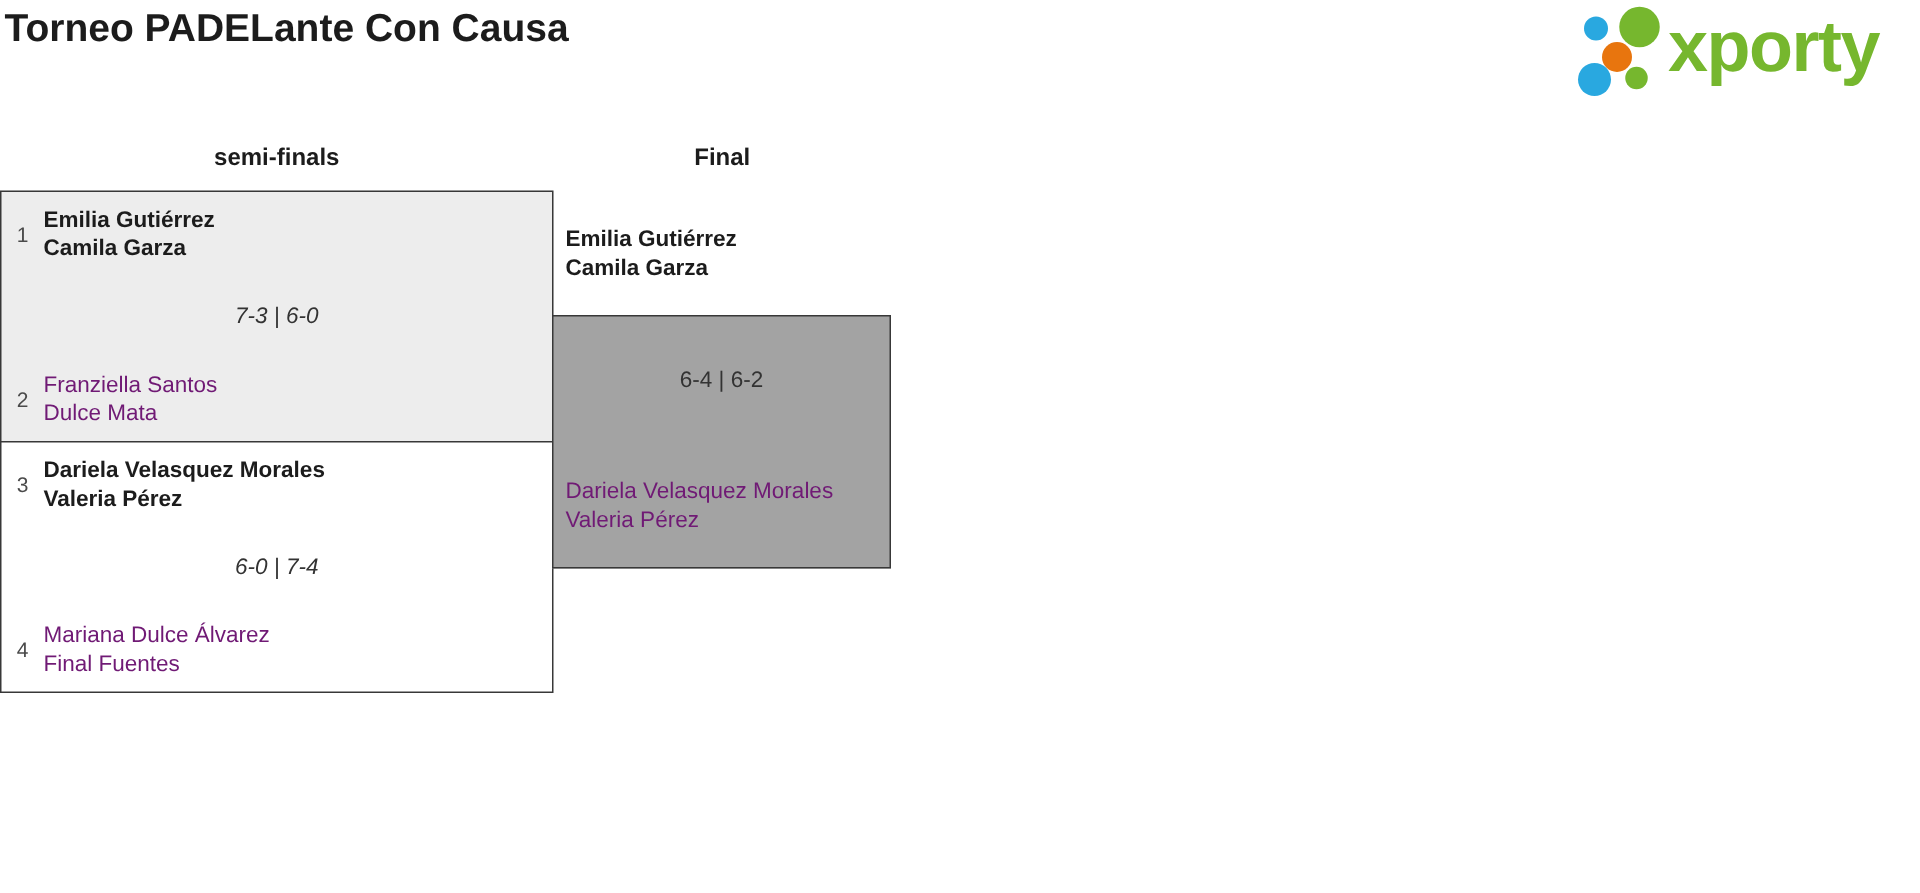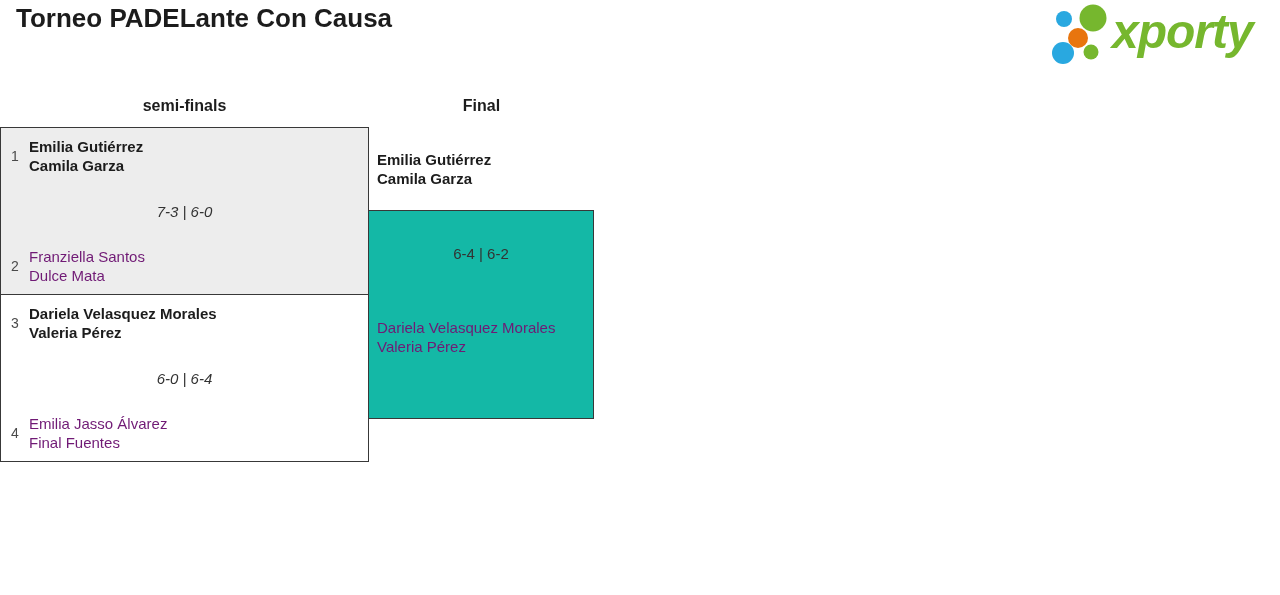--- a/index.html
+++ b/index.html
@@ -2,38 +2,38 @@
 <html><head>
 <meta charset="utf-8">
 <style>
   * { margin:0; padding:0; box-sizing:border-box; }
   html,body { background:#ffffff; }
   .page {
     position:relative; width:1280px; height:595px; overflow:hidden;
     background:#ffffff; font-family:"Liberation Sans", sans-serif; color:#1c1c1c;
   }
   
-  .title-block { position:absolute; left:16px; top:2px; }
+  .title-block { position:absolute; left:3px; top:2px; }
   .title-line { font-size:26px; font-weight:700; line-height:33px; color:#1c1c1c; letter-spacing:0; }
-  .logo { position:absolute; left:1048px; top:4px; width:230px; height:64px;font-style:italic; }
+  .logo { position:absolute; left:1048px; top:4px; width:230px; height:64px; }
   .logo-dots { position:absolute; left:0; top:0; }
   .logo-word {
     position:absolute; left:64px; top:-4px; font-size:48px; font-weight:700;
     letter-spacing:-1px; line-height:64px; color:#76b72e;
   }
   
   .round-label { position:absolute; top:97px; height:20px; font-size:16px; font-weight:700;
     text-align:center; color:#1c1c1c; }
   .round-label.semis { left:0; width:369px; }
   .round-label.final { left:369px; width:225px; }
   
   .match { position:absolute; border:1px solid #383838; }
   .match.sf1 { left:0; top:127px; width:369px; height:168px; background:#ededed; }
   .match.sf2 { left:0; top:294px; width:369px; height:168px; background:#ffffff; }
-  .match.final-box { left:368px; top:210px; width:226px; height:209px; background:#14b8a6; }
+  .match.final-box { left:368px; top:210px; width:226px; height:169px; background:#a3a3a3; }
   .team-row { position:absolute; left:0; right:0; display:flex; align-items:center; padding-left:6px; }
   .team-row.top { top:9px; }
   .team-row.bottom { bottom:9px; }
   .seed { width:16px; flex:0 0 16px; text-align:center; font-size:14px; color:#4a4a4a; margin-right:6px; }
   .players { font-size:15px; line-height:19px; color:#701a75; }
   .players.winner { font-weight:700; color:#1c1c1c; }
   .players span { display:block; }
   .score { position:absolute; left:0; right:0; top:50%; transform:translateY(-50%);
     text-align:center; font-size:15px; color:#333333;font-style:italic; }
   .final-score { position:absolute; left:0; right:0; top:34px; text-align:center;
@@ -84,25 +84,25 @@
   </div>
 
   <div class="match sf2">
     <div class="team-row top">
       <div class="seed">3</div>
       <div class="players winner">
         <span>Dariela Velasquez Morales</span>
         <span>Valeria Pérez</span>
       </div>
     </div>
-    <div class="score">6-0 | 6-4</div>
+    <div class="score">6-0 | 7-4</div>
     <div class="team-row bottom">
       <div class="seed">4</div>
       <div class="players">
-        <span>Emilia Jasso Álvarez</span>
+        <span>Mariana Dulce Álvarez</span>
         <span>Final Fuentes</span>
       </div>
     </div>
   </div>
 
   <div class="match final-box">
     <div class="final-score">6-4 | 6-2</div>
   </div>
 
   <div class="final-team t1 players winner">

